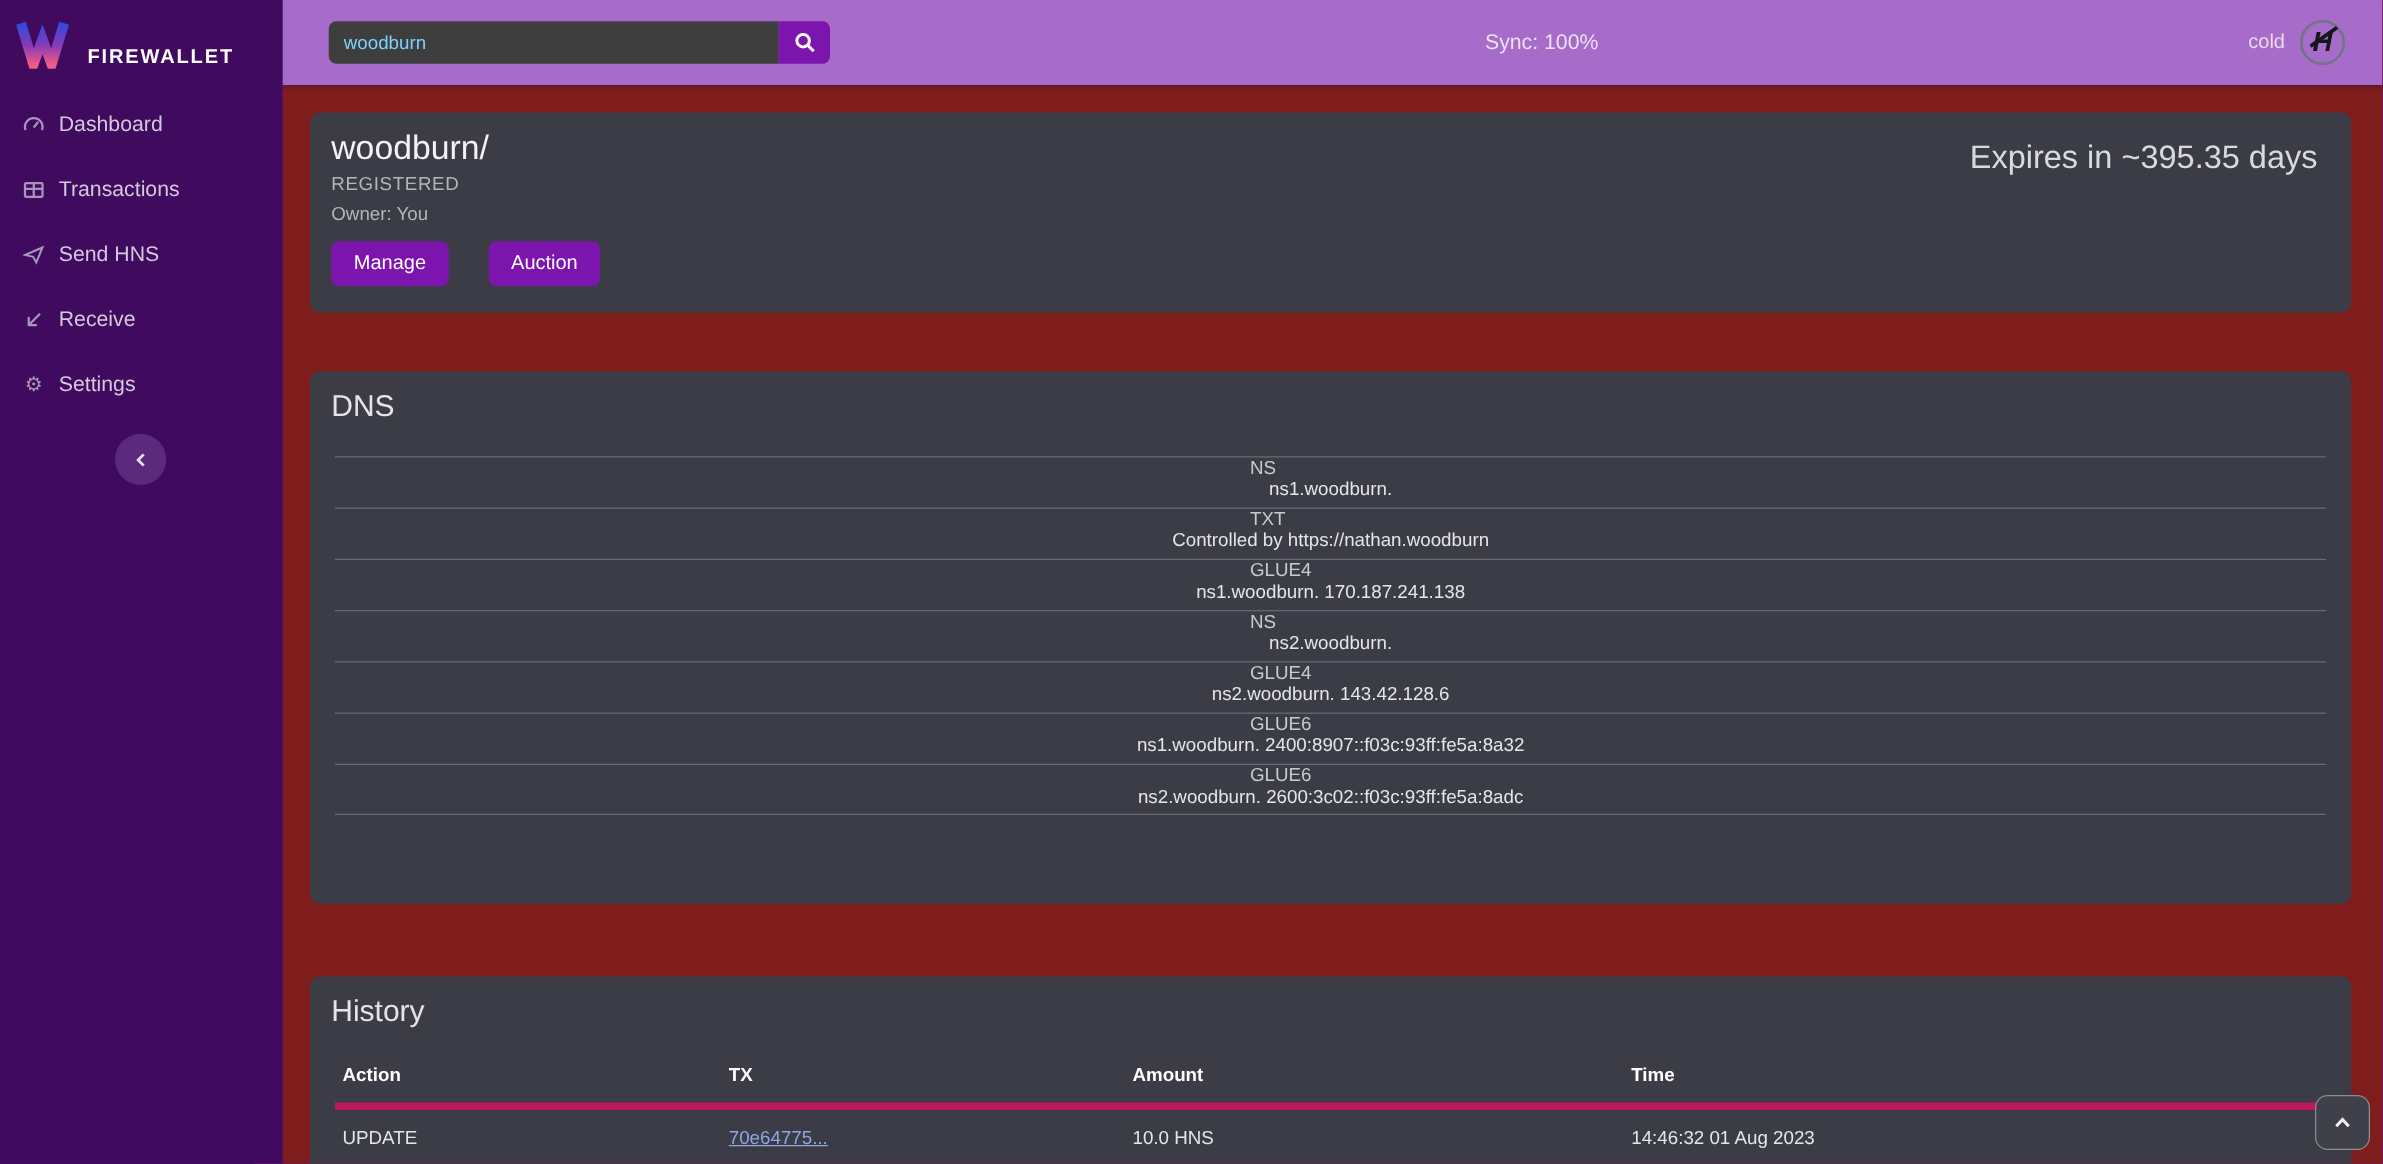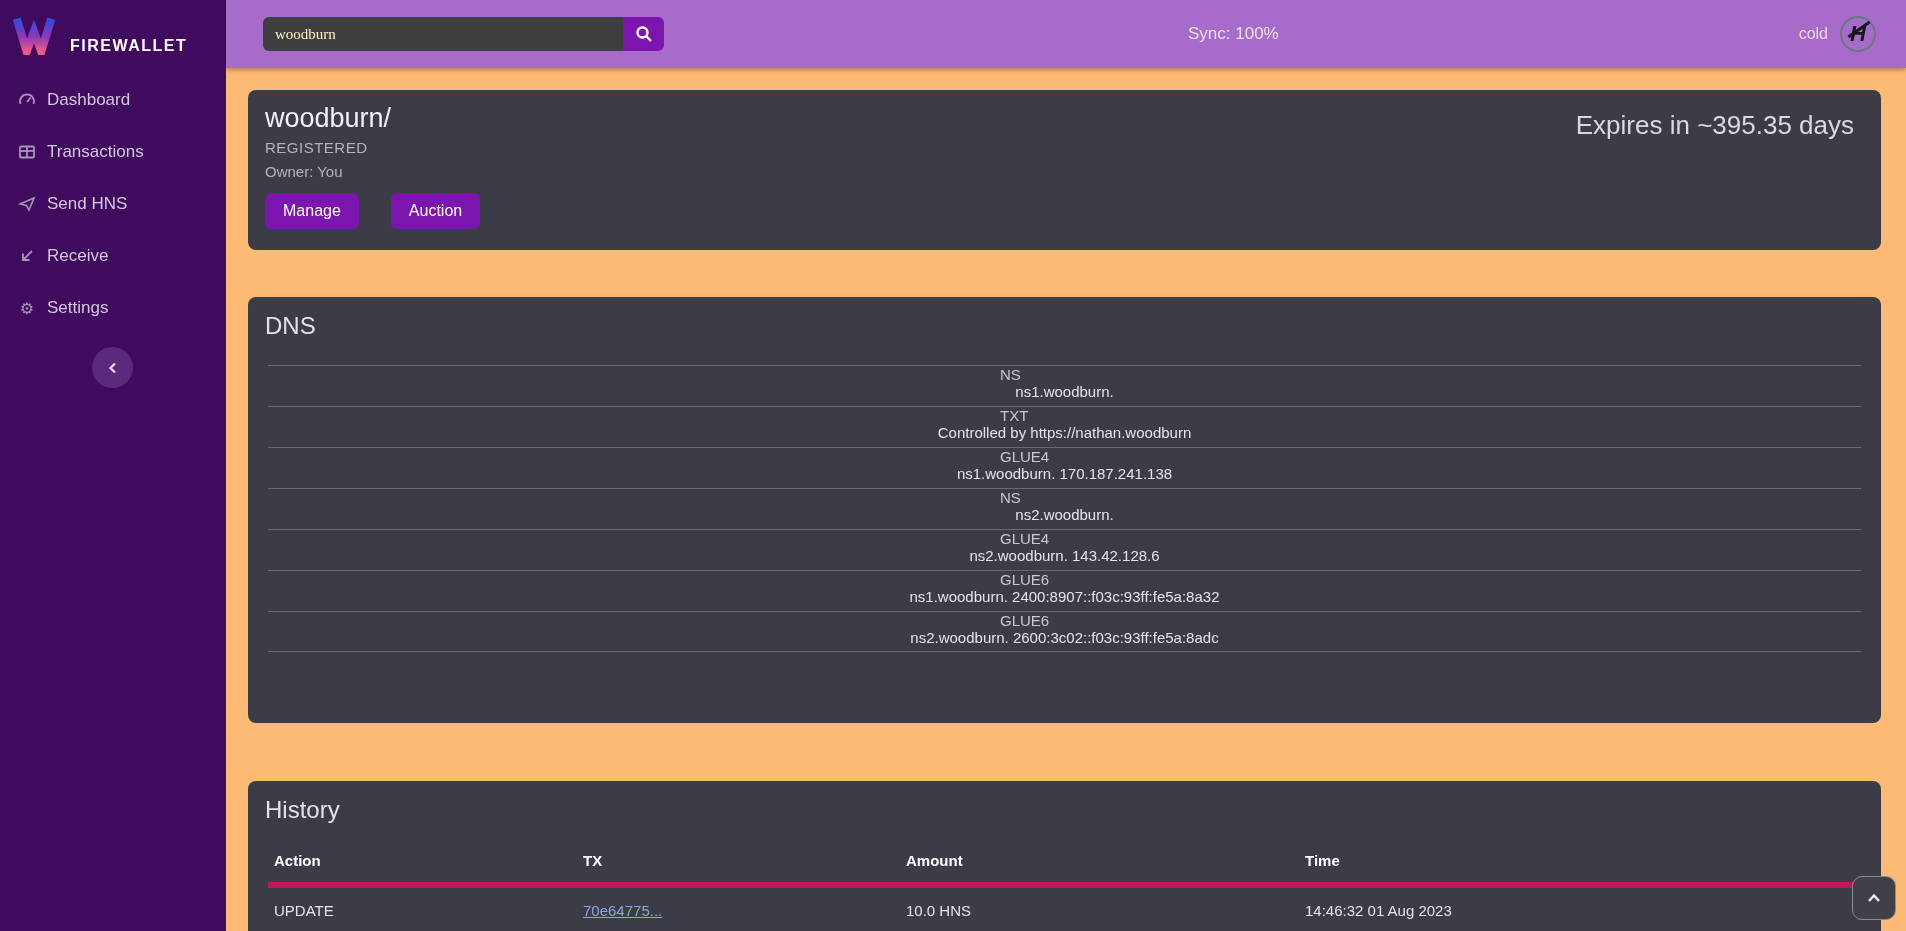--- a/index.html
+++ b/index.html
@@ -41,22 +41,22 @@
   .topbar {
     position:absolute; left:226px; top:0; right:0; height:68px;
     background:#a76cc9; z-index:4;
     box-shadow:0 2px 4px rgba(40,10,60,0.35);
   }
   .search-wrap {
     position:absolute; left:37px; top:17px; height:34px; display:flex;
   }
   .search-input {
     width:360px; height:34px; background:#3e3e3e; border:none; outline:none;
-    border-radius:6px 0 0 6px; color:#fef9c3; font-size:15px; padding:0 12px;
-    font-family:Liberation Serif, serif;
+    border-radius:6px 0 0 6px; color:#7dd3fc; font-size:15px; padding:0 12px;
+    font-family:Liberation Sans, sans-serif;
   }
   .search-btn {
     width:41px; height:34px; background:#7c15ae; border:none; cursor:pointer;
     border-radius:0 6px 6px 0; display:flex; align-items:center; justify-content:center;
   }
   .sync-label {
     position:absolute; left:962px; top:0; height:68px;
     display:flex; align-items:center;
     color:#ece2f4; font-size:17px;
   }
@@ -71,21 +71,21 @@
     display:flex; align-items:center; justify-content:center;
     color:#14161c; font-weight:bold; font-style:italic; font-size:22px;
     position:relative; cursor:pointer;
   }
   .hns-logo .slash {
     position:absolute; width:26px; height:3px; background:#14161c;
     transform:rotate(-35deg); top:10px; left:4px;
   }
 
   
-  .main { position:absolute; left:226px; top:68px; right:0; bottom:0; background:#fdba74; }
+  .main { position:absolute; left:226px; top:68px; right:0; bottom:0; background:#7f1d1d; }
   .card {
     position:absolute; left:22px; width:1633px;
     background:#3b3c45; border-radius:8px;
   }
   .card-domain { top:22px; height:160px; padding:13px 17px; }
   .domain-name { color:#f2f2f4; font-size:27px; font-weight:normal; }
   .domain-status { color:#b4b5bc; font-size:15px; margin-top:5px; letter-spacing:0.5px; }
   .domain-owner { color:#b4b5bc; font-size:15px; margin-top:7px; }
   .domain-actions { margin-top:13px; display:flex; gap:32px; }
   .btn-purple {

